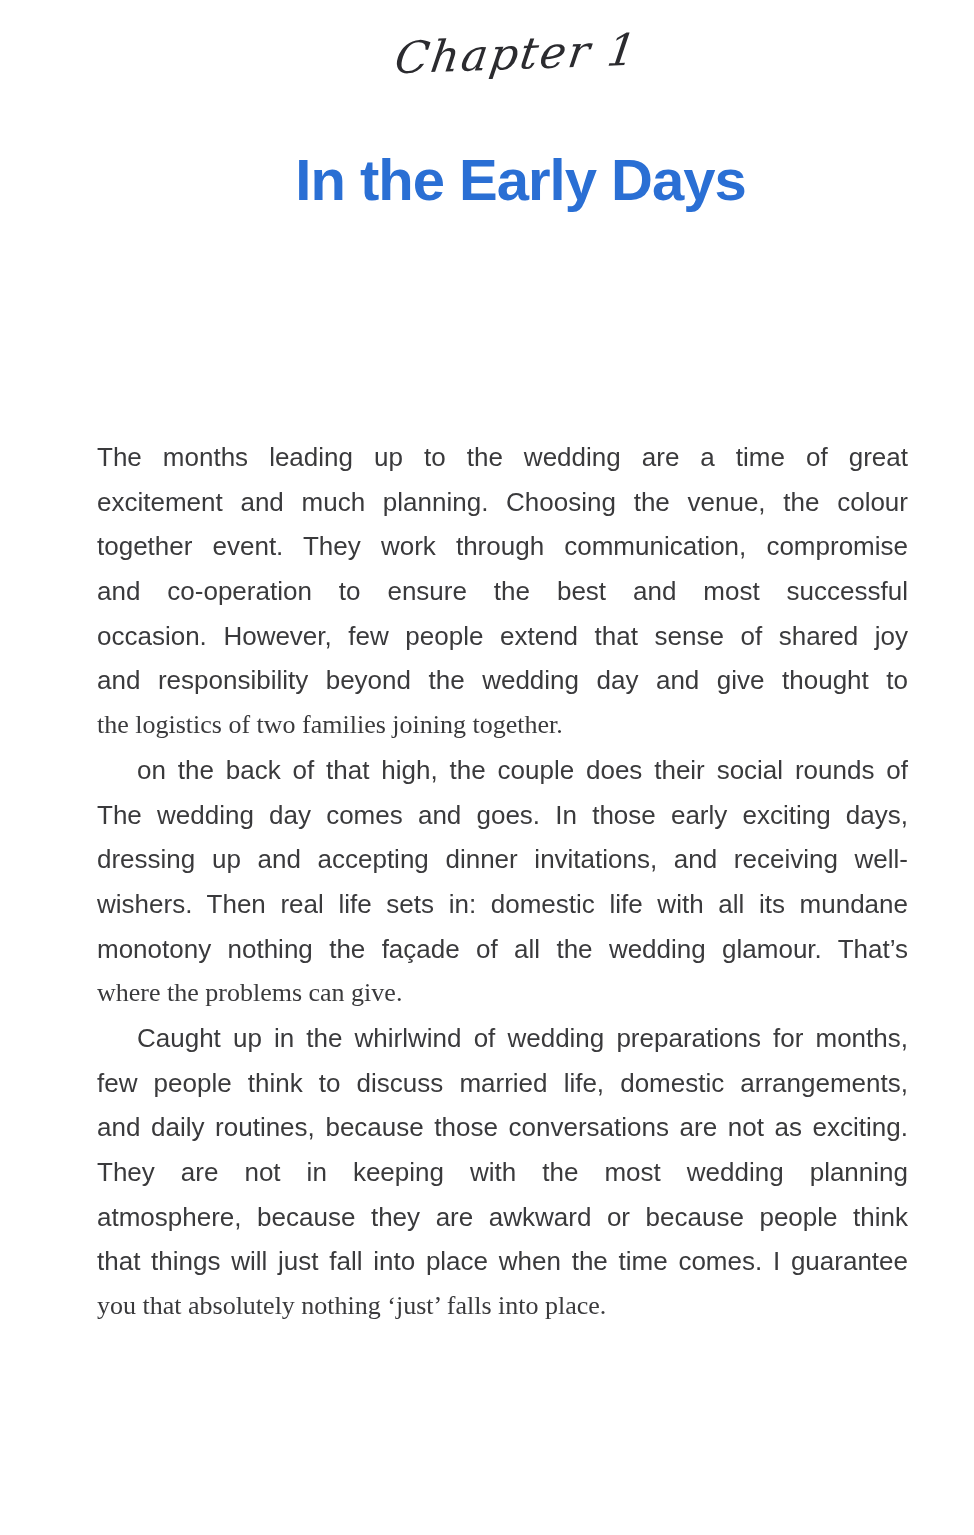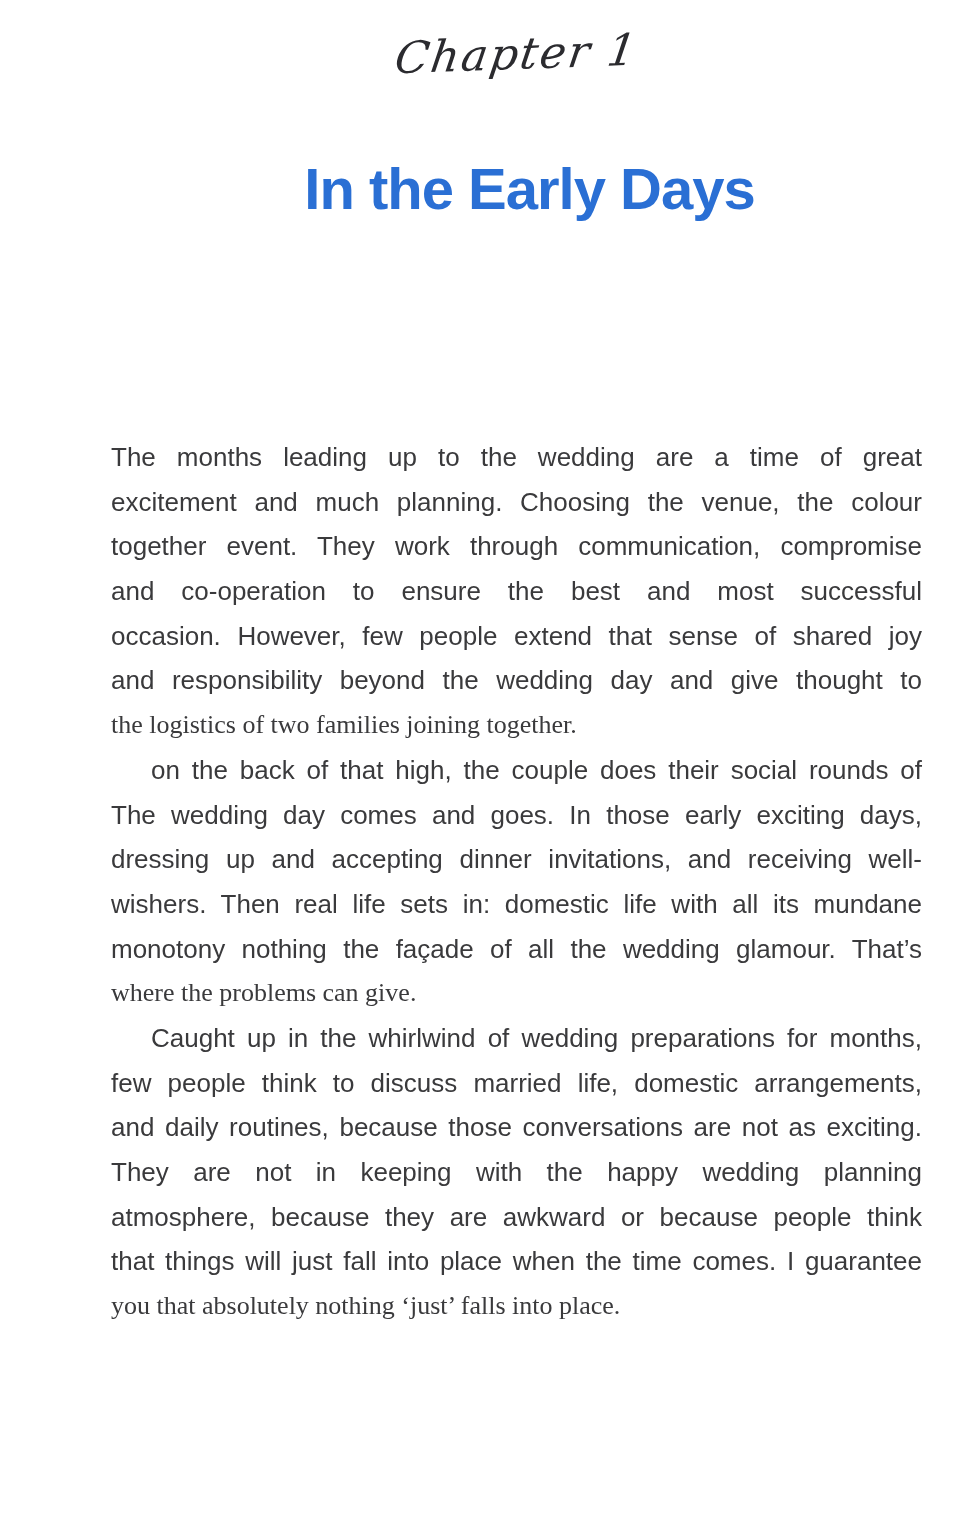--- a/index.html
+++ b/index.html
@@ -29,30 +29,30 @@
     font-style: italic;
     font-size: 44px;
     letter-spacing: 2px;
     transform: skewX(-10deg) rotate(-2deg);
   }
   .title {
     position: absolute;
     top: 142px;
     left: 111px;
     width: 811px;
-    margin: 13px;
+    margin: 4px;
     text-align: center;
     font-size: 58px;
     font-weight: bold;
     letter-spacing: -1px;
     color: #2a6fd4;
   }
   .body-text {
     position: absolute;
-    left: 111px;
+    left: 97px;
     top: 435px;
     width: 811px;
     font-size: 26px;
     line-height: 44.7px;
     color: #3a3a3c;
   }
   .para { margin: 0; }
   .line {
     height: 44.7px;
     white-space: nowrap;
@@ -93,20 +93,20 @@
         <div class="line">The wedding day comes and goes. In those early exciting days,</div>
         <div class="line">dressing up and accepting dinner invitations, and receiving well-</div>
         <div class="line">wishers. Then real life sets in: domestic life with all its mundane</div>
         <div class="line">monotony nothing the façade of all the wedding glamour. That’s</div>
         <div class="line line-last">where the problems can give.</div>
       </div>
     <div class="para indented">
         <div class="line">Caught up in the whirlwind of wedding preparations for months,</div>
         <div class="line">few people think to discuss married life, domestic arrangements,</div>
         <div class="line">and daily routines, because those conversations are not as exciting.</div>
-        <div class="line">They are not in keeping with the happy wedding planning</div>
+        <div class="line">They are not in keeping with the most wedding planning</div>
         <div class="line">atmosphere, because they are awkward or because people think</div>
         <div class="line">that things will just fall into place when the time comes. I guarantee</div>
         <div class="line line-last">you that absolutely nothing ‘just’ falls into place.</div>
       </div>
   </div>
 
 </div>
 
 </body></html>

